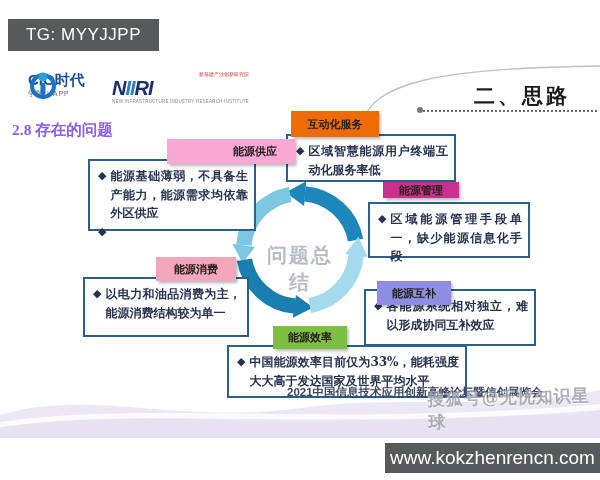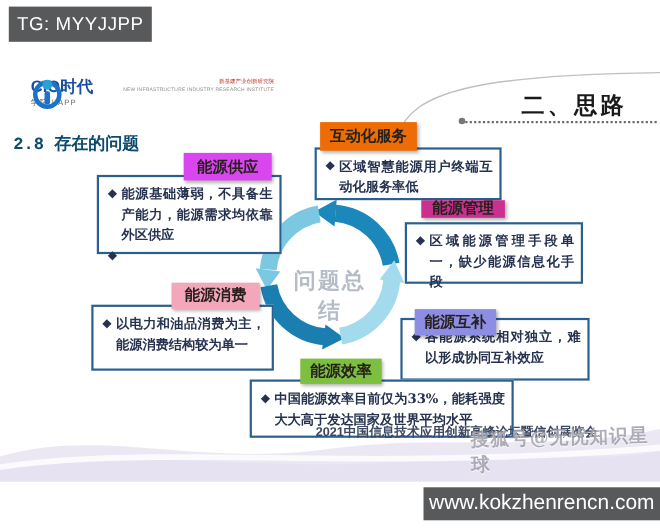--- a/index.html
+++ b/index.html
@@ -8,47 +8,47 @@
     background:#ffffff;
     font-family:"Liberation Sans", sans-serif;
   }
   .abs{position:absolute;}
 
   
   .banner{
     background:#58595b;color:#fff;display:flex;align-items:center;justify-content:center;
     font-family:"Liberation Sans", sans-serif;
   }
-  #top-banner{left:8px;top:6px;width:130px;height:32px;font-size:17px;letter-spacing:.5px;}
+  #top-banner{left:8px;top:19px;width:151px;height:32px;font-size:17px;letter-spacing:.5px;}
   #bottom-banner{left:385px;top:443px;width:215px;height:30px;font-size:19px;}
 
   
   #logo-cio{left:28px;top:72px;display:flex;align-items:center;gap:4px;}
   #cio-texts{display:flex;flex-direction:column;line-height:1.05;}
   #cio-name{font-size:15px;font-weight:bold;color:#1b4f9c;}
   #cio-sub{font-size:7px;color:#666;letter-spacing:1px;margin-top:2px;}
   #logo-niiri{left:112px;top:72px;display:flex;flex-direction:column;line-height:1;}
   #niiri-tag{font-size:5px;color:#c0392b;align-self:flex-end;margin-bottom:1px;}
   #niiri-name{font-size:20px;font-weight:bold;font-style:italic;color:#1c2d6b;letter-spacing:-1px;}
   #niiri-name .blue{color:#2e7cc3;}
   #niiri-sub{font-size:4.5px;color:#8a8a8a;margin-top:2px;letter-spacing:.2px;}
 
   
   #section-title{right:30px;top:82px;font-size:21px;font-weight:bold;color:#1a1a1a;letter-spacing:3px;}
   #section-rule{left:420px;top:110px;width:177px;border-bottom:2px dotted #6a6a6a;}
   #section-rule-dot{left:417px;top:107px;width:6px;height:6px;border-radius:50%;background:#777;}
 
   
-  #page-heading{left:12px;top:120px;font-size:15.5px;font-weight:bold;color:#0c4a6e;font-family:Liberation Mono, monospace;}
+  #page-heading{left:12px;top:120px;font-size:15.5px;font-weight:bold;color:#8b5cf6;font-family:Liberation Serif, serif;}
 
   
   .pgroup{position:absolute;}
   .tab{
     position:absolute;z-index:3;display:flex;align-items:center;justify-content:center;
-    font-size:14px;font-weight:bold;color:#26211c;
+    font-size:11px;font-weight:bold;color:#26211c;
     box-shadow:1.5px 2px 3px rgba(0,0,0,.3);
     font-family:Liberation Mono, monospace;
   }
   .pbox{
     position:absolute;z-index:2;background:#fff;border:2px solid #2b5f8e;
     padding:6px 6px 4px 8px;box-sizing:border-box;
   }
   .bul{display:flex;gap:4px;font-size:12px;font-weight:bold;color:#26324f;
        line-height:1.55;font-family:"DejaVu Serif", serif;text-align:justify;}
   .dm{flex:0 0 auto;font-size:11px;line-height:1.7;}
@@ -88,20 +88,21 @@
     <rect x="12.5" y="14" width="5" height="12" rx="2" fill="#1a73c8"></rect>
   </svg>
   <div id="cio-texts">
     <span id="cio-name">CIO时代</span>
     <span id="cio-sub">学院 | APP</span>
   </div>
 </div>
 
 <div id="logo-niiri" class="abs">
   <span id="niiri-tag">新基建产业创新研究院</span>
+  <span id="niiri-name"><span>N</span><span class="blue">II</span><span>RI</span></span>
   <span id="niiri-sub">NEW INFRASTRUCTURE INDUSTRY RESEARCH INSTITUTE</span>
 </div>
 
 <div id="section-title" class="abs">二、思路</div>
 <div id="section-rule" class="abs"></div>
 <div id="section-rule-dot" class="abs"></div>
 
 <div id="page-heading" class="abs">2.8 存在的问题</div>
 
 <svg id="cycle-svg" width="164" height="164" viewBox="0 0 160 160">
@@ -110,21 +111,21 @@
   <path d="M 70.4 25.8 A 55 55 0 0 0 25.2 75.2" stroke="#7cc8e2" stroke-width="15" fill="none"></path>
   <polygon points="24,93 14,74 36,77" fill="#7cc8e2"></polygon>
   <path d="M 25.8 89.5 A 55 55 0 0 0 75.2 134.8" stroke="#1a7fb0" stroke-width="15" fill="none"></path>
   <polygon points="93,136 73,146 76,124" fill="#1a7fb0"></polygon>
   <path d="M 89.5 134.2 A 55 55 0 0 0 134.8 84.8" stroke="#a4daee" stroke-width="15" fill="none"></path>
   <polygon points="137,67 146,87 124,84" fill="#a4daee"></polygon>
 </svg>
 <div id="center-label" class="abs">问题总结</div>
 
 <div class="pgroup" style="left:88px;top:139px;width:168px;">
-  <div class="tab" style="left: 79px; top: 0px; width: 80px; height: 25px; background: #d946ef;">能源供应</div>
+  <div class="tab" style="left: 79px; top: 0px; width: 80px; height: 25px; background: #f9a8d4; padding-left: 48px;">能源供应</div>
   <div class="pbox" style="left:0;top:20px;width:168px;height:72px;">
     <div class="bul">
         <span class="dm">◆</span>
         <span>能源基础薄弱，不具备生产能力，能源需求均依靠外区供应</span>
       </div>
     <div class="bul">
         <span class="dm">◆</span>
       </div>
   </div>
 </div>

